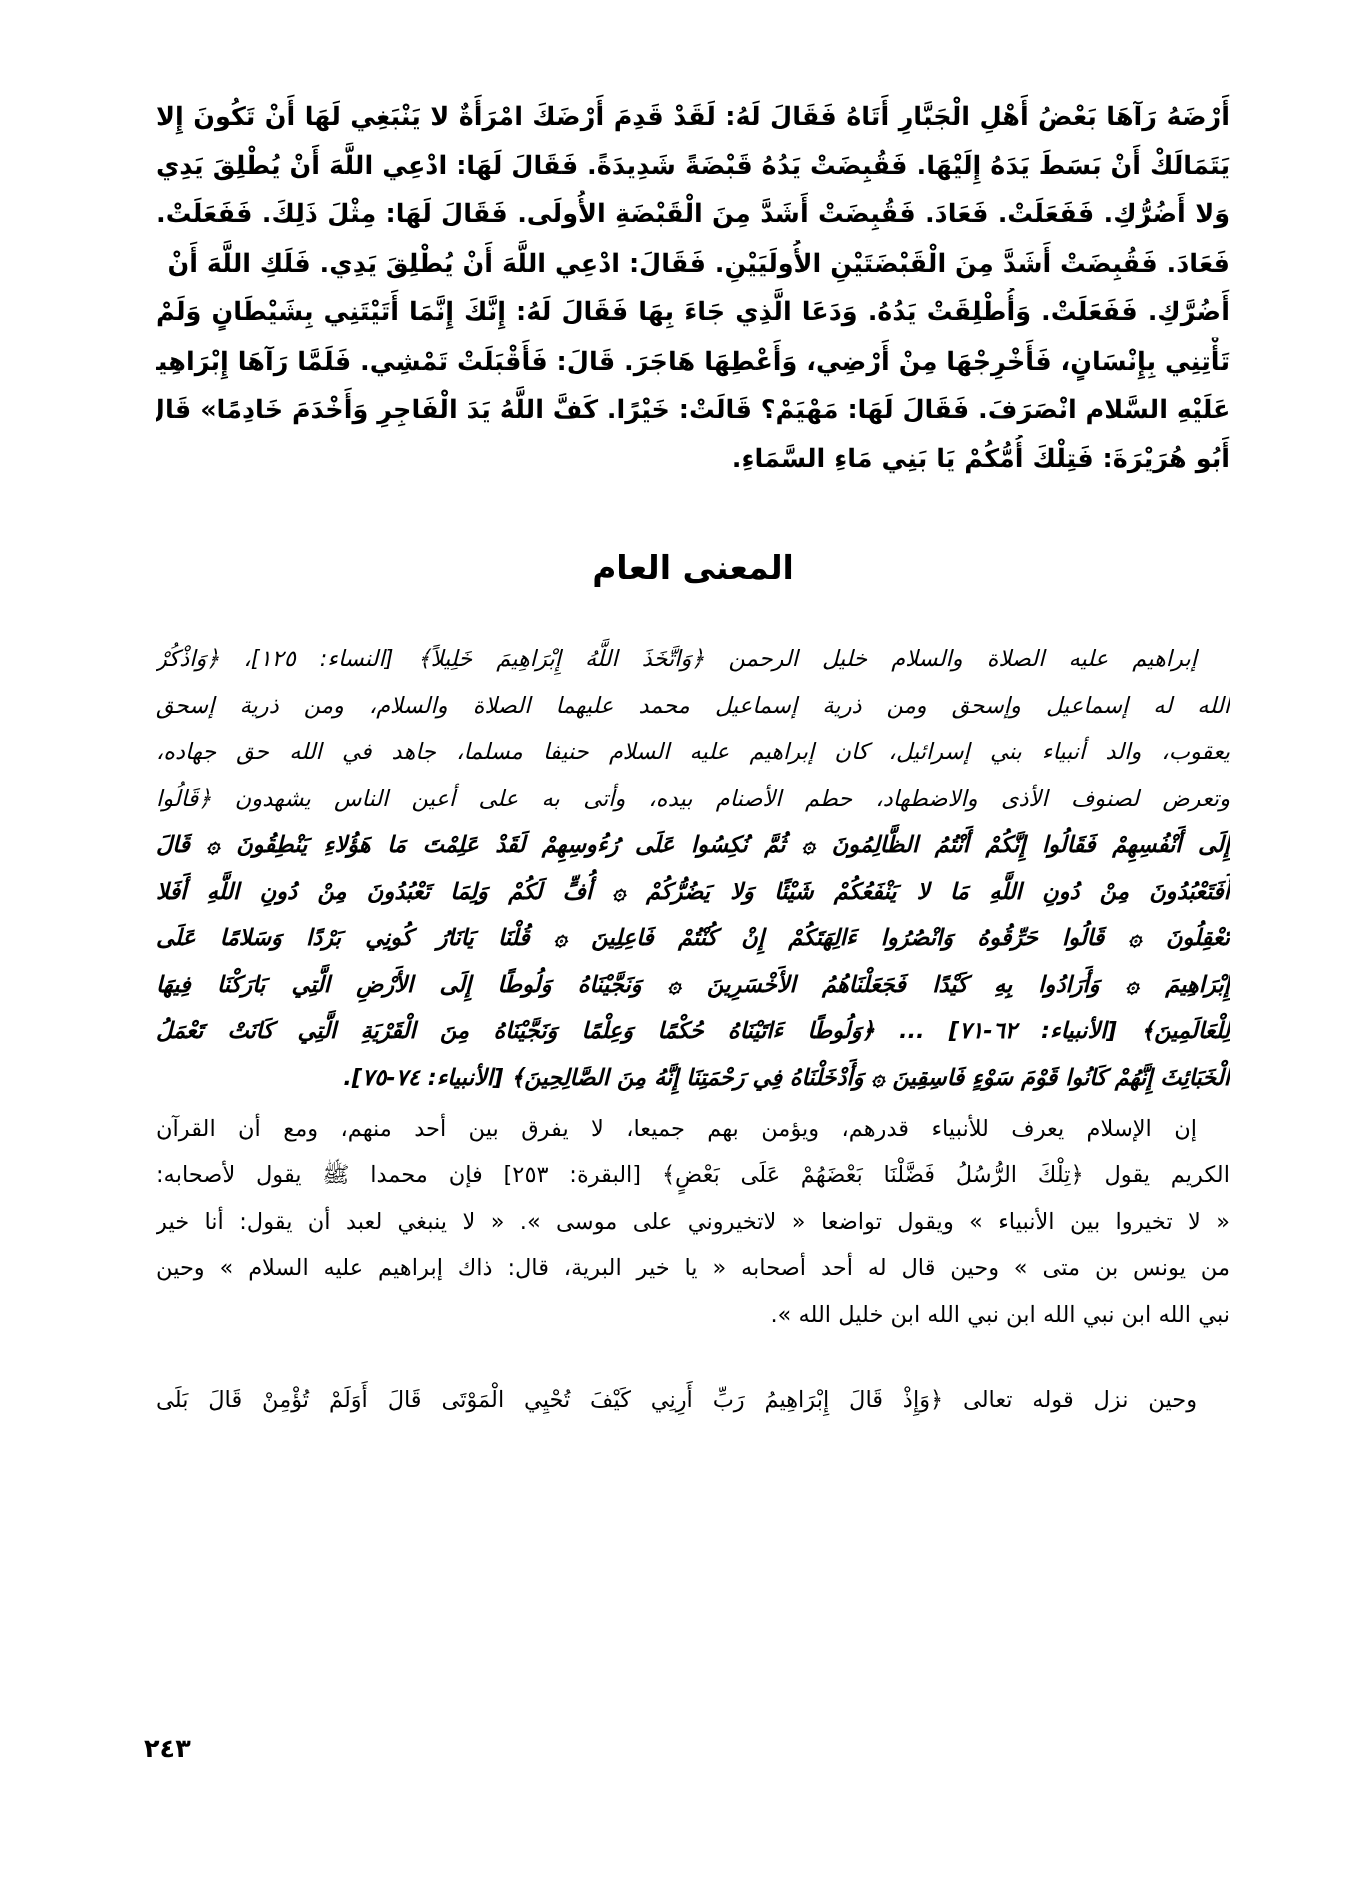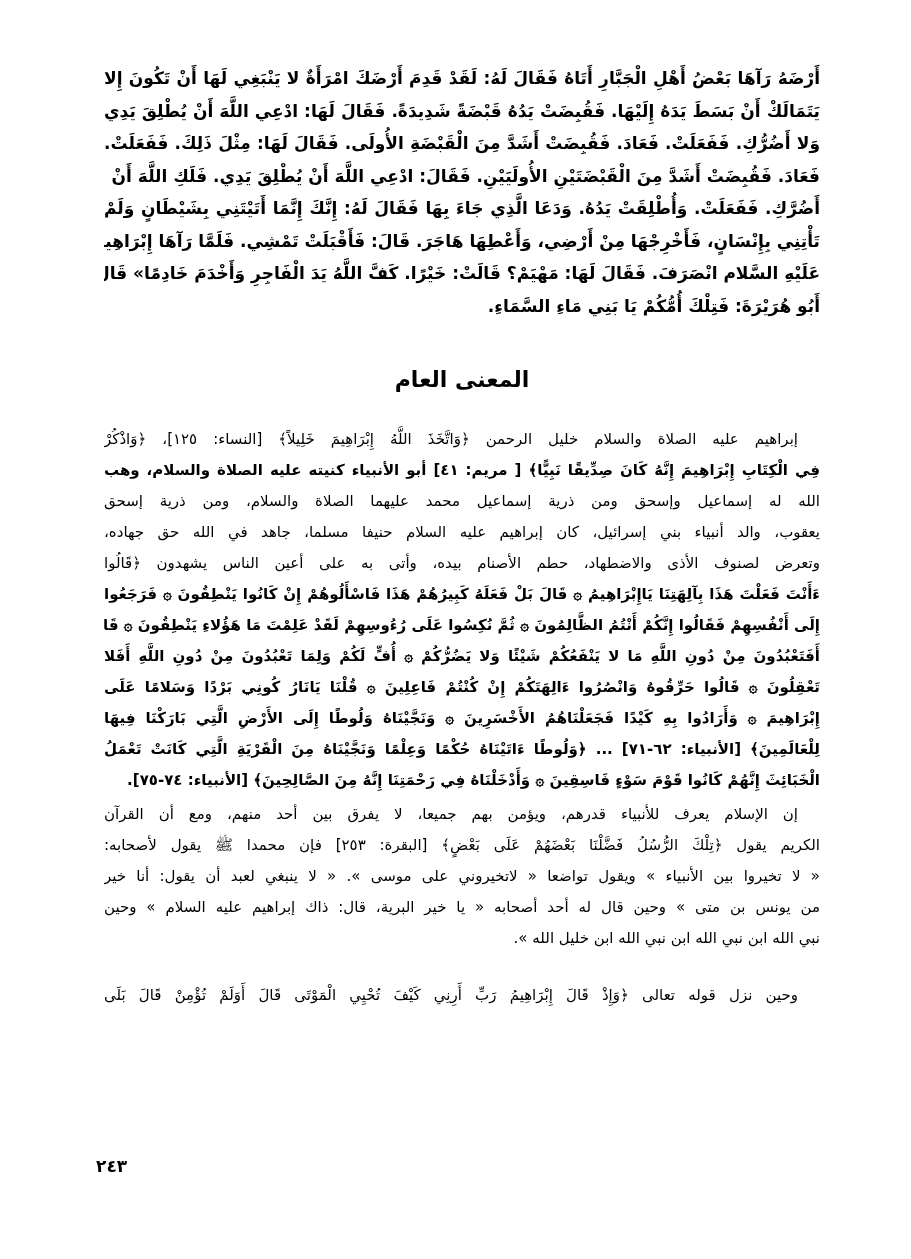--- a/index.html
+++ b/index.html
@@ -26,27 +26,25 @@
     <span class="line">وَلا أَضُرُّكِ. فَفَعَلَتْ. فَعَادَ. فَقُبِضَتْ أَشَدَّ مِنَ الْقَبْضَةِ الأُولَى. فَقَالَ لَهَا: مِثْلَ ذَلِكَ. فَفَعَلَتْ.</span>
     <span class="line">فَعَادَ. فَقُبِضَتْ أَشَدَّ مِنَ الْقَبْضَتَيْنِ الأُولَيَيْنِ. فَقَالَ: ادْعِي اللَّهَ أَنْ يُطْلِقَ يَدِي. فَلَكِ اللَّهَ أَنْ لا</span>
     <span class="line">أَضُرَّكِ. فَفَعَلَتْ. وَأُطْلِقَتْ يَدُهُ. وَدَعَا الَّذِي جَاءَ بِهَا فَقَالَ لَهُ: إِنَّكَ إِنَّمَا أَتَيْتَنِي بِشَيْطَانٍ وَلَمْ</span>
     <span class="line">تَأْتِنِي بِإِنْسَانٍ، فَأَخْرِجْهَا مِنْ أَرْضِي، وَأَعْطِهَا هَاجَرَ. قَالَ: فَأَقْبَلَتْ تَمْشِي. فَلَمَّا رَآهَا إِبْرَاهِيمُ</span>
     <span class="line">عَلَيْهِ السَّلام انْصَرَفَ. فَقَالَ لَهَا: مَهْيَمْ؟ قَالَتْ: خَيْرًا. كَفَّ اللَّهُ يَدَ الْفَاجِرِ وَأَخْدَمَ خَادِمًا» قَالَ</span>
     <span class="line last">أَبُو هُرَيْرَةَ: فَتِلْكَ أُمُّكُمْ يَا بَنِي مَاءِ السَّمَاءِ.</span>
   </div>
 
   <div class="title">المعنى العام</div>
 
-  <div class="para" style="margin-top:14px;">
+  <div class="para" style="margin-top:14px;font-style:italic;">
     <span class="line first">إبراهيم عليه الصلاة والسلام خليل الرحمن ﴿وَاتَّخَذَ اللَّهُ إِبْرَاهِيمَ خَلِيلاً﴾ [النساء: ١٢٥]، ﴿وَاذْكُرْ</span>
-    <span class="line q">فِي الْكِتَابِ إِبْرَاهِيمَ إِنَّهُ كَانَ صِدِّيقًا نَبِيًّا﴾ [ مريم: ٤١] أبو الأنبياء كنيته عليه الصلاة والسلام، وهب</span>
     <span class="line">الله له إسماعيل وإسحق ومن ذرية إسماعيل محمد عليهما الصلاة والسلام، ومن ذرية إسحق</span>
     <span class="line">يعقوب، والد أنبياء بني إسرائيل، كان إبراهيم عليه السلام حنيفا مسلما، جاهد في الله حق جهاده،</span>
     <span class="line">وتعرض لصنوف الأذى والاضطهاد، حطم الأصنام بيده، وأتى به على أعين الناس يشهدون ﴿قَالُوا</span>
-    <span class="line q">ءَأَنْتَ فَعَلْتَ هَذَا بِآلِهَتِنَا يَاإِبْرَاهِيمُ ۞ قَالَ بَلْ فَعَلَهُ كَبِيرُهُمْ هَذَا فَاسْأَلُوهُمْ إِنْ كَانُوا يَنْطِقُونَ ۞ فَرَجَعُوا</span>
     <span class="line q">إِلَى أَنْفُسِهِمْ فَقَالُوا إِنَّكُمْ أَنْتُمُ الظَّالِمُونَ ۞ ثُمَّ نُكِسُوا عَلَى رُءُوسِهِمْ لَقَدْ عَلِمْتَ مَا هَؤُلاءِ يَنْطِقُونَ ۞ قَالَ</span>
     <span class="line q">أَفَتَعْبُدُونَ مِنْ دُونِ اللَّهِ مَا لا يَنْفَعُكُمْ شَيْئًا وَلا يَضُرُّكُمْ ۞ أُفٍّ لَكُمْ وَلِمَا تَعْبُدُونَ مِنْ دُونِ اللَّهِ أَفَلا</span>
     <span class="line q">تَعْقِلُونَ ۞ قَالُوا حَرِّقُوهُ وَانْصُرُوا ءَالِهَتَكُمْ إِنْ كُنْتُمْ فَاعِلِينَ ۞ قُلْنَا يَانَارُ كُونِي بَرْدًا وَسَلامًا عَلَى</span>
     <span class="line q">إِبْرَاهِيمَ ۞ وَأَرَادُوا بِهِ كَيْدًا فَجَعَلْنَاهُمُ الأَخْسَرِينَ ۞ وَنَجَّيْنَاهُ وَلُوطًا إِلَى الأَرْضِ الَّتِي بَارَكْنَا فِيهَا</span>
     <span class="line q">لِلْعَالَمِينَ﴾ [الأنبياء: ٦٢-٧١] ... ﴿وَلُوطًا ءَاتَيْنَاهُ حُكْمًا وَعِلْمًا وَنَجَّيْنَاهُ مِنَ الْقَرْيَةِ الَّتِي كَانَتْ تَعْمَلُ</span>
     <span class="line q last">الْخَبَائِثَ إِنَّهُمْ كَانُوا قَوْمَ سَوْءٍ فَاسِقِينَ ۞ وَأَدْخَلْنَاهُ فِي رَحْمَتِنَا إِنَّهُ مِنَ الصَّالِحِينَ﴾ [الأنبياء: ٧٤-٧٥].</span>
   </div>
 
   <div class="para" style="margin-top:3px;">
     <span class="line first">إن الإسلام يعرف للأنبياء قدرهم، ويؤمن بهم جميعا، لا يفرق بين أحد منهم، ومع أن القرآن</span>

